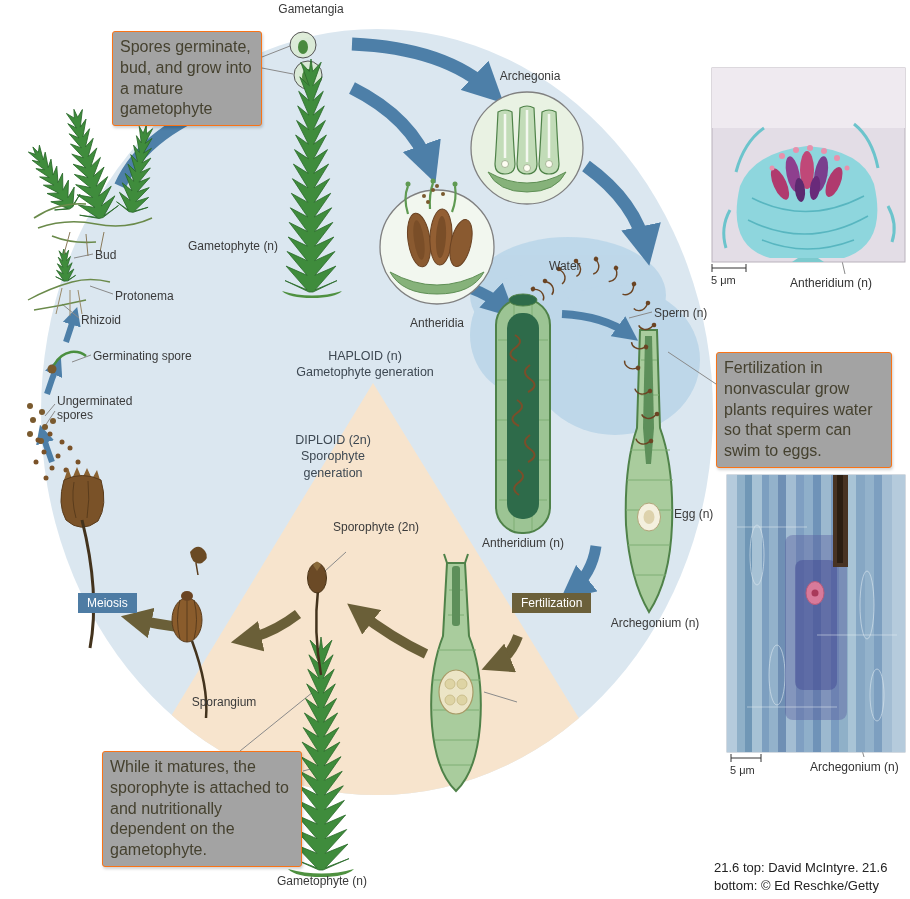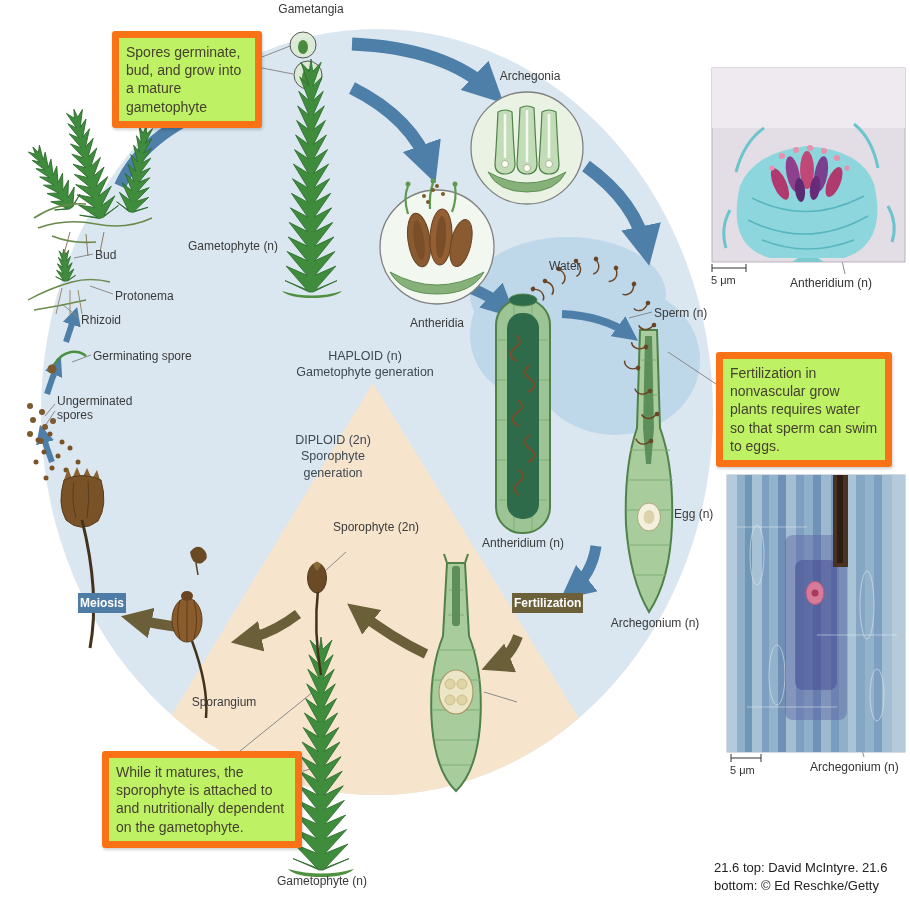--- a/index.html
+++ b/index.html
@@ -3,22 +3,22 @@
 <meta charset="utf-8">
 <style>
   *{margin:0;padding:0;box-sizing:border-box}
   body{font-family:"Liberation Sans",sans-serif;background:#fff}
   .stage{position:relative;width:910px;height:899px;background:#fff;overflow:hidden}
   svg.scene{position:absolute;left:0;top:0}
   .lbl{position:absolute;font-size:12px;color:#3a3a3a;white-space:nowrap}
   .center{transform:translateX(-50%)}
   .wrap{white-space:normal;line-height:1.15}
   .phase{position:absolute;text-align:center;font-weight:normal;color:#3d4852;font-size:12.5px;line-height:1.3;transform:translateX(-50%)}
-  .callout{position:absolute;background:#bef264;border:7px solid #f97316;border-radius:3px;padding:5px 7px;font-size:14px;line-height:1.3;color:#45412f;box-shadow:1px 2px 3px rgba(0,0,0,.18)}
-  .badge{position:absolute;color:#fff;font-weight:bold;font-size:12px;padding:3px 2px}
+  .callout{position:absolute;background:#a3a3a3;border:1px solid #f97316;border-radius:3px;padding:5px 7px;font-size:16px;line-height:1.3;color:#45412f;box-shadow:1px 2px 3px rgba(0,0,0,.18)}
+  .badge{position:absolute;color:#fff;font-weight:normal;font-size:12px;padding:3px 9px}
   .badge-meiosis{background:#4e7ca4}
   .badge-fert{background:#6b603a}
   .scalelbl{position:absolute;font-size:11px;color:#333}
   .microcap{position:absolute;font-size:12px;color:#333}
   .credit{position:absolute;font-family:Liberation Sans, sans-serif;font-size:13px;color:#222;line-height:1.4;width:186px;white-space:normal}
 </style>
 </head>
 <body>
 
 <div class="stage">

